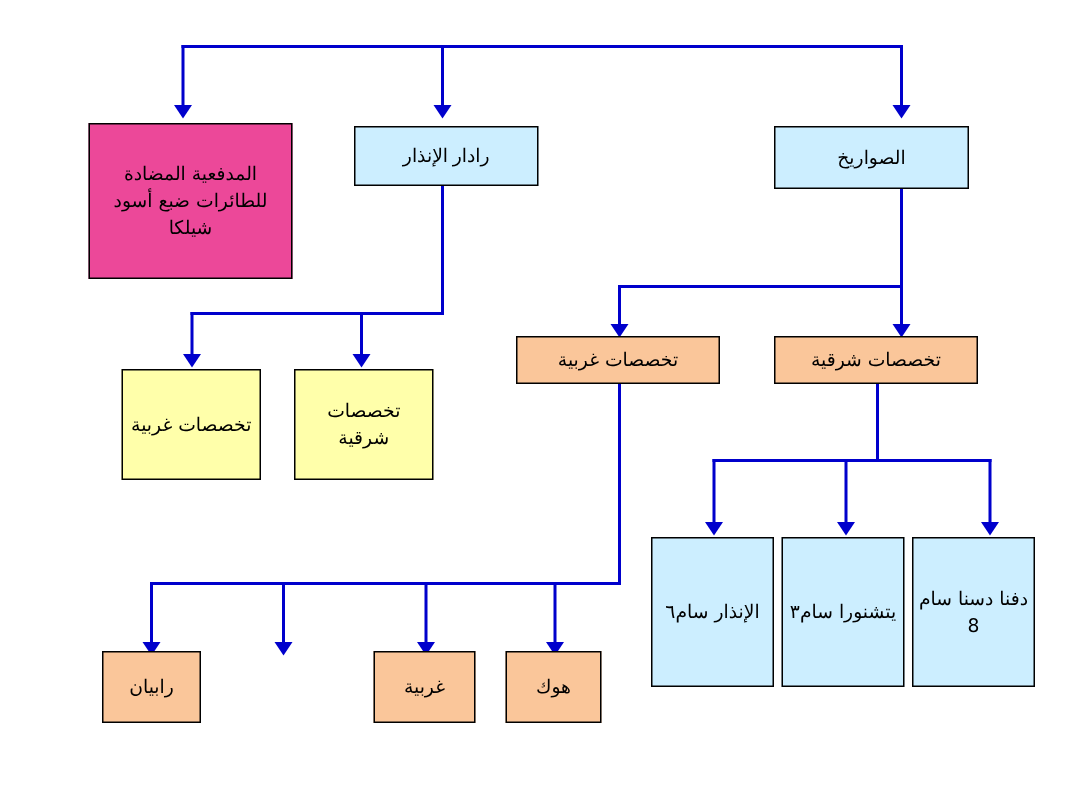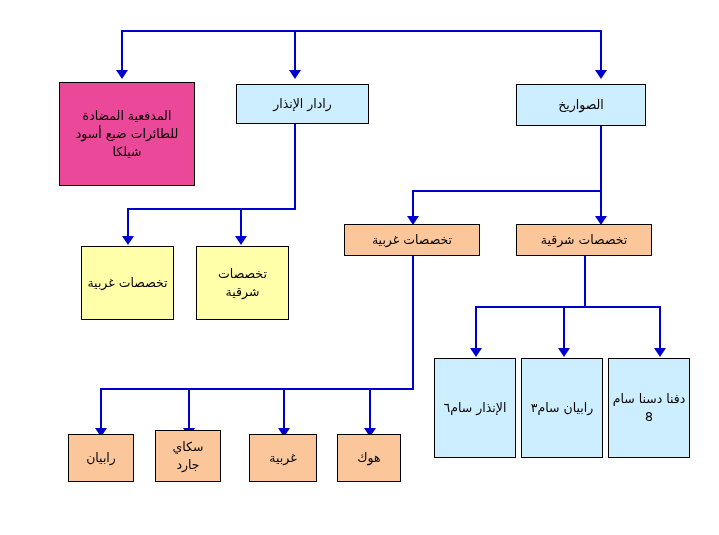--- a/index.html
+++ b/index.html
@@ -66,21 +66,21 @@
   <div class="arrow" style="left:116px; top:70px;"></div>
   <div class="line v" style="left:294px; top:30px; height:42px;"></div>
   <div class="arrow" style="left:289px; top:70px;"></div>
   <div class="line v" style="left:600px; top:30px; height:42px;"></div>
   <div class="arrow" style="left:595px; top:70px;"></div>
 
   <div class="node n-purple" style="left:59px; top:82px; width:136px; height:104px;">
     <span>المدفعية المضادة للطائرات ضبع أسود شيلكا</span>
   </div>
 
-  <div class="node n-blue" style="left:236px; top:84px; width:133px; height:40px;">
+  <div class="node n-blue" style="left:236px; top:84px; width:123px; height:40px;font-family:Liberation Serif, serif;">
     <span>رادار الإنذار</span>
   </div>
 
   <div class="node n-blue" style="left:516px; top:84px; width:130px; height:42px;">
     <span>الصواريخ</span>
   </div>
 
   <div class="line v" style="left:294px; top:124px; height:86px;"></div>
   <div class="line h" style="left:127px; top:208px; width:169px;"></div>
   <div class="line v" style="left:127px; top:208px; height:30px;"></div>
@@ -118,21 +118,21 @@
   <div class="line v" style="left:563px; top:306px; height:44px;"></div>
   <div class="arrow" style="left:558px; top:348px;"></div>
   <div class="line v" style="left:659px; top:306px; height:44px;"></div>
   <div class="arrow" style="left:654px; top:348px;"></div>
 
   <div class="node n-blue" style="left:434px; top:358px; width:82px; height:100px;">
     <span>الإنذار سام٦</span>
   </div>
 
   <div class="node n-blue" style="left:521px; top:358px; width:82px; height:100px;">
-    <span>رابيان سام٣</span>
+    <span>يتشنورا سام٣</span>
   </div>
 
   <div class="node n-blue" style="left:608px; top:358px; width:82px; height:100px;">
     <span>دفنا دسنا سام 8</span>
   </div>
 
   <div class="line v" style="left:412px; top:256px; height:134px;"></div>
   <div class="line h" style="left:100px; top:388px; width:314px;"></div>
   <div class="line v" style="left:100px; top:388px; height:42px;"></div>
   <div class="arrow" style="left:95px; top:428px;"></div>
@@ -140,23 +140,20 @@
   <div class="arrow" style="left:183px; top:428px;"></div>
   <div class="line v" style="left:283px; top:388px; height:42px;"></div>
   <div class="arrow" style="left:278px; top:428px;"></div>
   <div class="line v" style="left:369px; top:388px; height:42px;"></div>
   <div class="arrow" style="left:364px; top:428px;"></div>
 
   <div class="node n-orange" style="left:68px; top:434px; width:66px; height:48px;">
     <span>رابيان</span>
   </div>
 
-  <div class="node n-orange" style="left:155px; top:430px; width:66px; height:52px;">
-    <span>سكاي جارد</span>
-  </div>
 
   <div class="node n-orange" style="left:249px; top:434px; width:68px; height:48px;">
     <span>غربية</span>
   </div>
 
   <div class="node n-orange" style="left:337px; top:434px; width:64px; height:48px;">
     <span>هوك</span>
   </div>
 
 </div>

